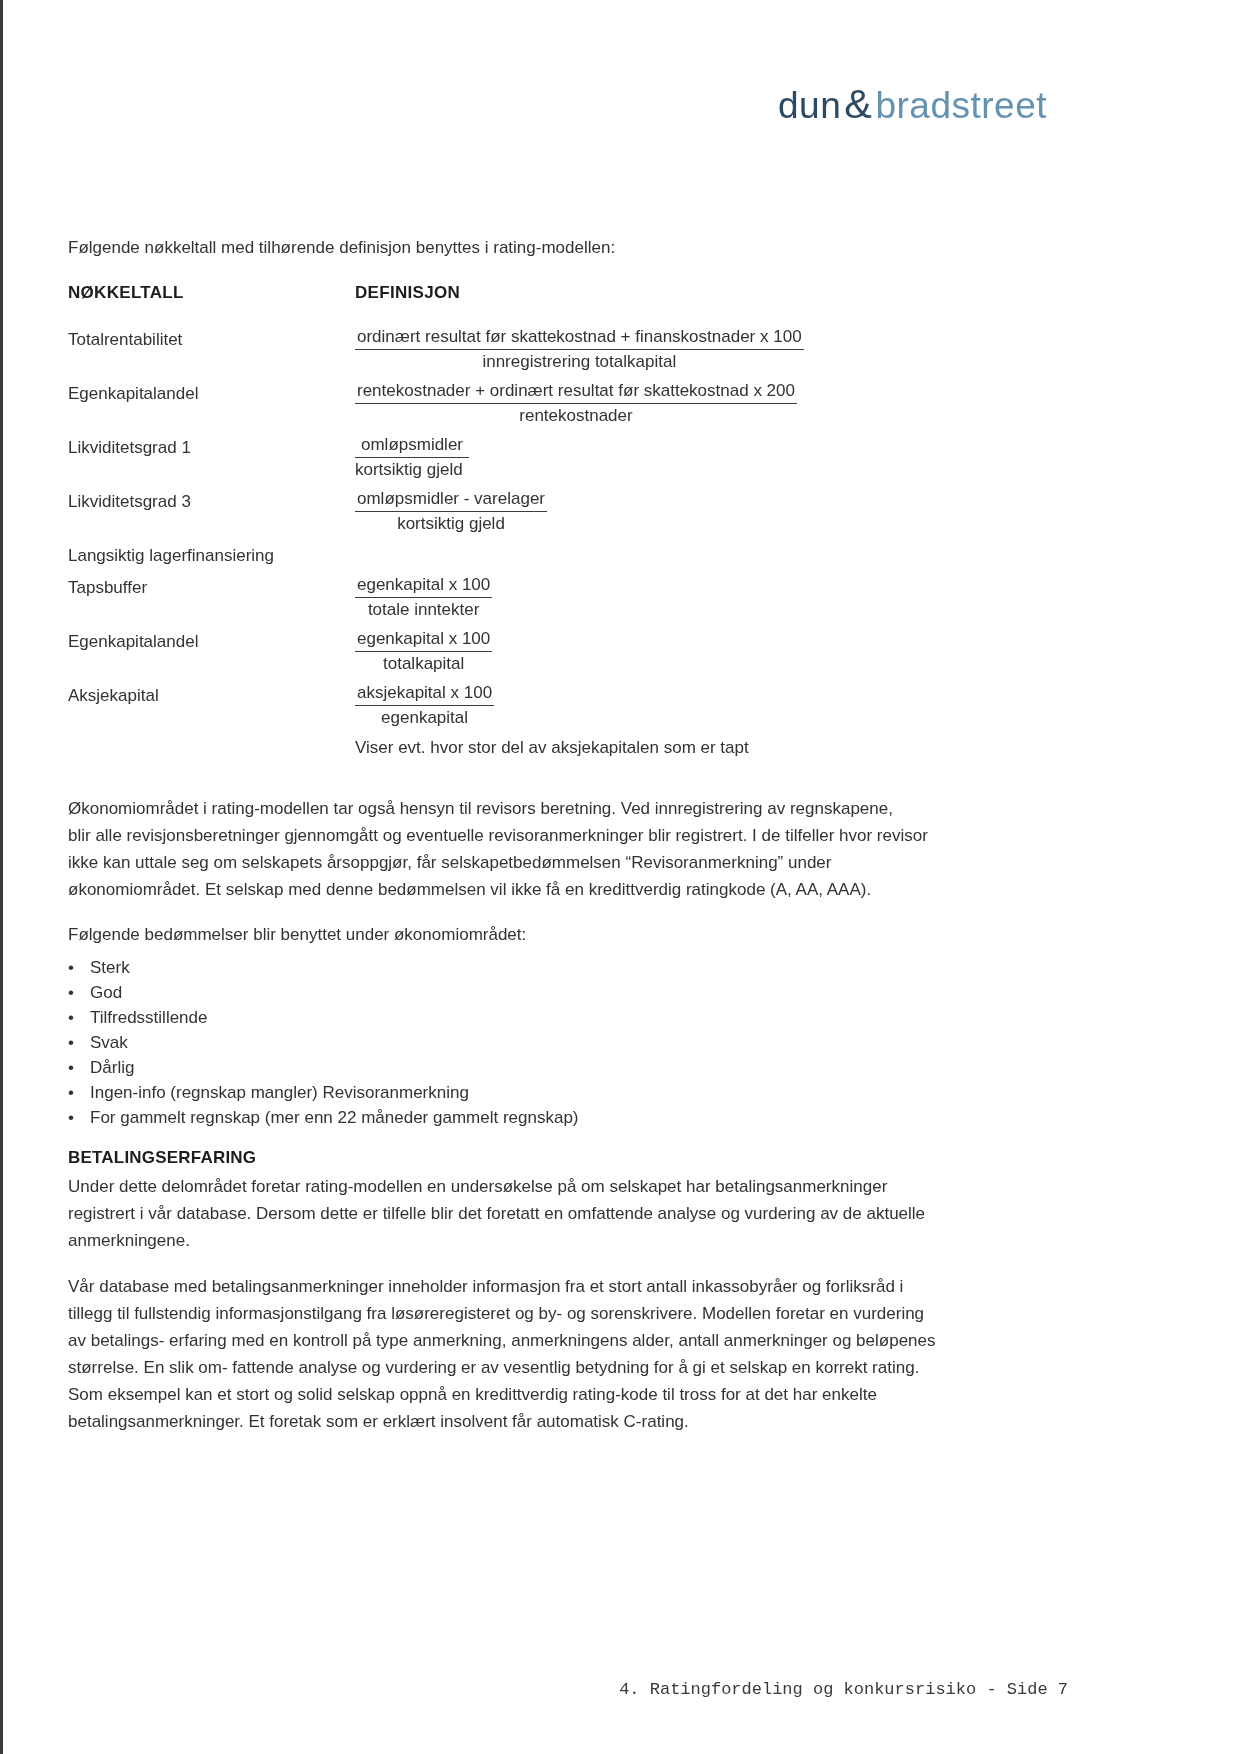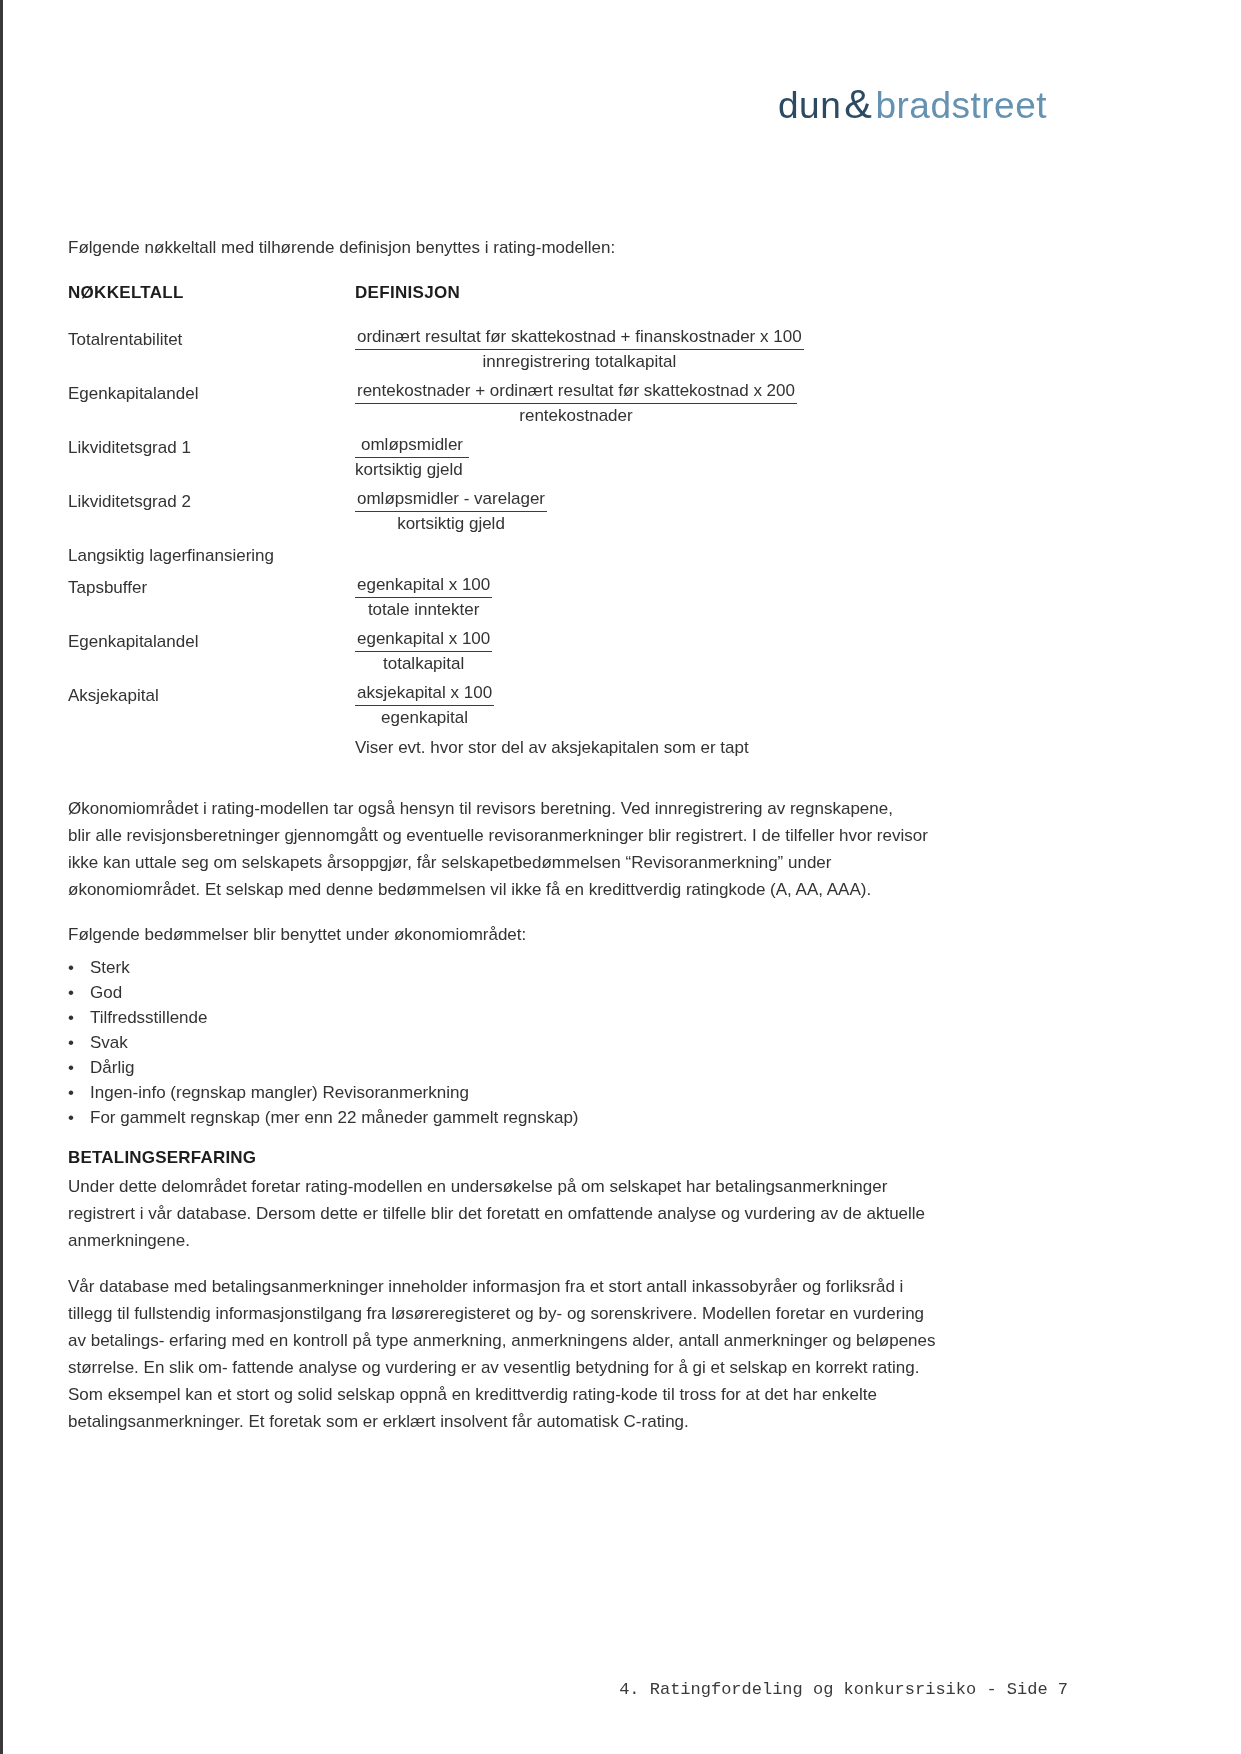--- a/index.html
+++ b/index.html
@@ -100,21 +100,21 @@
 
     <div class="t-row den-left">
       <div class="label">Likviditetsgrad 1</div>
       <div class="frac">
         <span class="num">omløpsmidler</span>
         <span class="den">kortsiktig gjeld</span>
       </div>
     </div>
 
     <div class="t-row">
-      <div class="label">Likviditetsgrad 2</div>
+      <div class="label">Likviditetsgrad 3</div>
       <div class="frac">
         <span class="num">omløpsmidler - varelager</span>
         <span class="den">kortsiktig gjeld</span>
       </div>
     </div>
 
     <div class="t-row">
       <div class="label">Langsiktig lagerfinansiering</div>
     </div>
 

